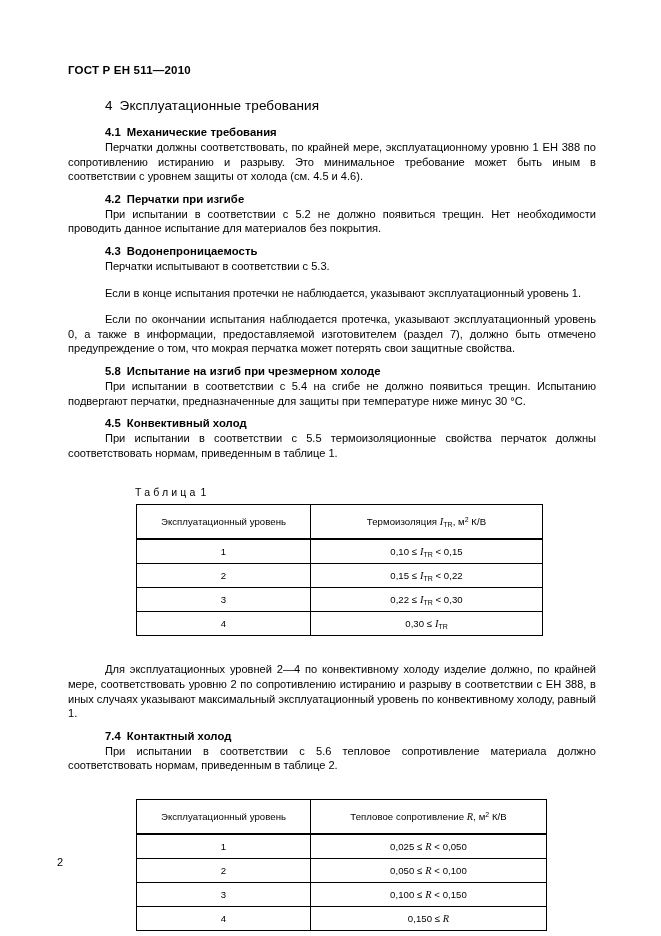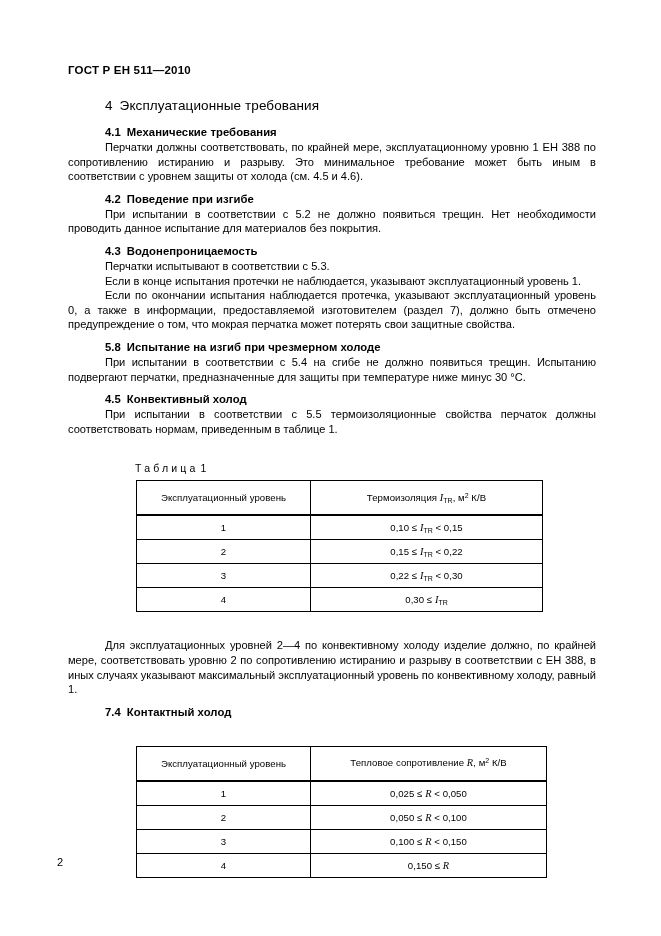--- a/index.html
+++ b/index.html
@@ -63,21 +63,21 @@
   p.body {
     font-size: 11.1px;
     line-height: 14.6px;
     margin: 0;
     text-align: justify;
     text-justify: inter-word;
     letter-spacing: -0.02px;
   }
   p.body.indent { text-indent: 37px; }
 
-  p.body + p.body { margin-top: 0; }
+  p.body + p.body { margin-top: 12px; }
 
   
   .table-block { margin: 0; }
 
   .table-caption {
     font-size: 10.5px;
     letter-spacing: 3.2px;
     margin: 0 0 6px 0;
     padding-left: 67px;
     white-space: nowrap;
@@ -154,21 +154,21 @@
     <h1 class="clause">
       <span class="num">4</span><span>Эксплуатационные требования</span>
     </h1>
 
     <h2 class="subclause">
       <span class="num">4.1</span><span>Механические требования</span>
     </h2>
     <p class="body indent">Перчатки должны соответствовать, по крайней мере, эксплуатационному уровню 1 ЕН 388 по сопротивлению истиранию и разрыву. Это минимальное требование может быть иным в соответствии с уровнем защиты от холода (см. 4.5 и 4.6).</p>
 
     <h2 class="subclause">
-      <span class="num">4.2</span><span>Поведение при изгибе</span>
+      <span class="num">4.2</span><span>Перчатки при изгибе</span>
     </h2>
     <p class="body indent">При испытании в соответствии с 5.2 не должно появиться трещин. Нет необходимости проводить данное испытание для материалов без покрытия.</p>
 
     <h2 class="subclause">
       <span class="num">4.3</span><span>Водонепроницаемость</span>
     </h2>
     <p class="body indent">Перчатки испытывают в соответствии с 5.3.</p>
     <p class="body indent">Если в конце испытания протечки не наблюдается, указывают эксплуатационный уровень 1.</p>
     <p class="body indent">Если по окончании испытания наблюдается протечка, указывают эксплуатационный уровень 0, а также в информации, предоставляемой изготовителем (раздел 7), должно быть отмечено предупреждение о том, что мокрая перчатка может потерять свои защитные свойства.</p>
 
@@ -225,20 +225,21 @@
       </table>
     </div>
 
     <div class="spacer-lg"></div>
 
     <p class="body indent">Для эксплуатационных уровней 2—4 по конвективному холоду изделие должно, по крайней мере, соответствовать уровню 2 по сопротивлению истиранию и разрыву в соответствии с ЕН 388, в иных случаях указывают максимальный эксплуатационный уровень по конвективному холоду, равный 1.</p>
 
     <h2 class="subclause">
       <span class="num">7.4</span><span>Контактный холод</span>
     </h2>
+    <p class="body indent">При испытании в соответствии с 5.6 тепловое сопротивление материала должно соответствовать нормам, приведенным в таблице 2.</p>
 
     <div class="spacer-lg"></div>
 
     <div class="table-block">
       <table class="gost t2">
         <colgroup>
           <col class="col-level">
             <col class="col-value">
         </colgroup>
         <thead>

